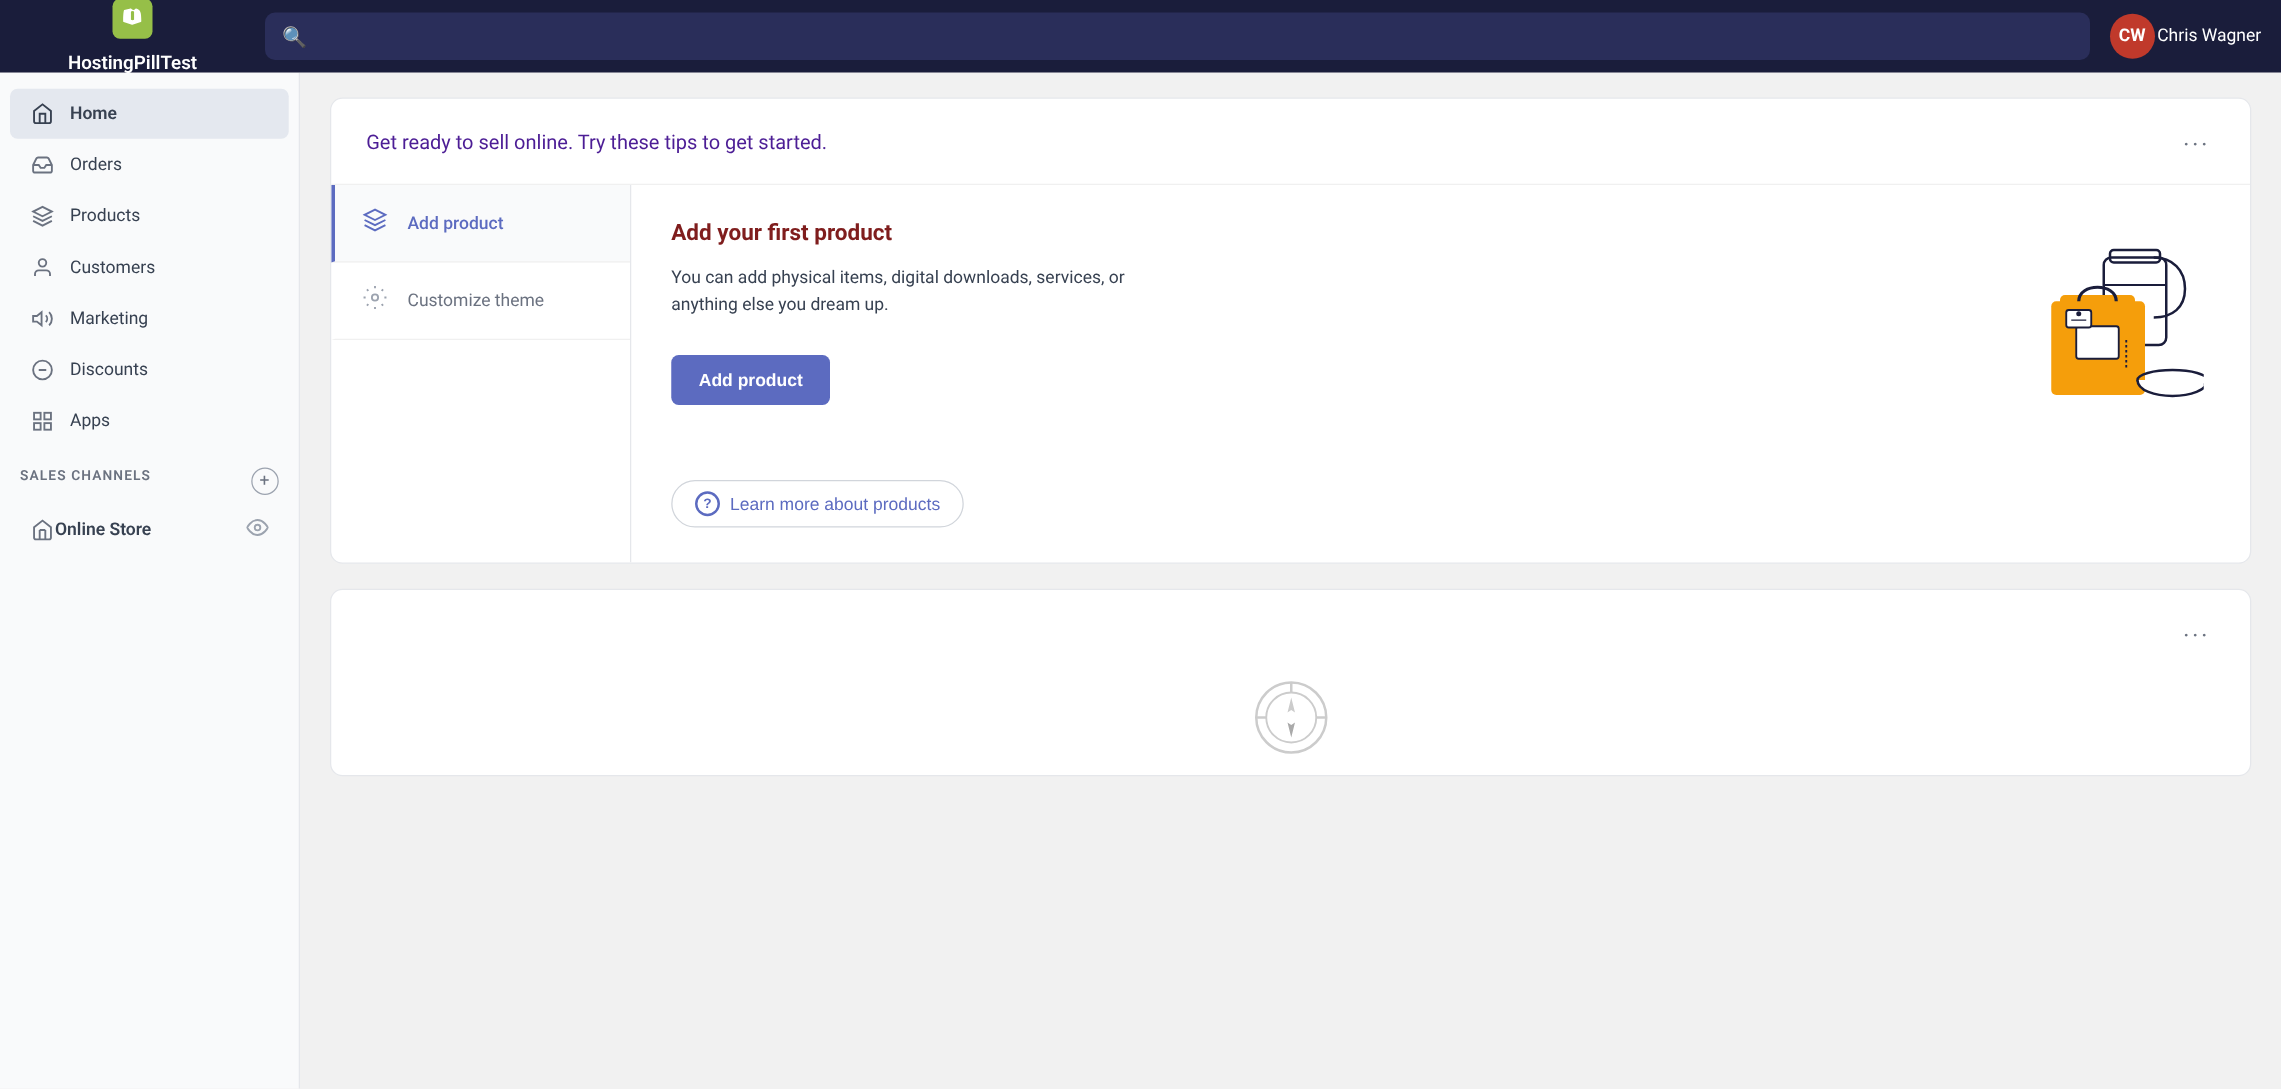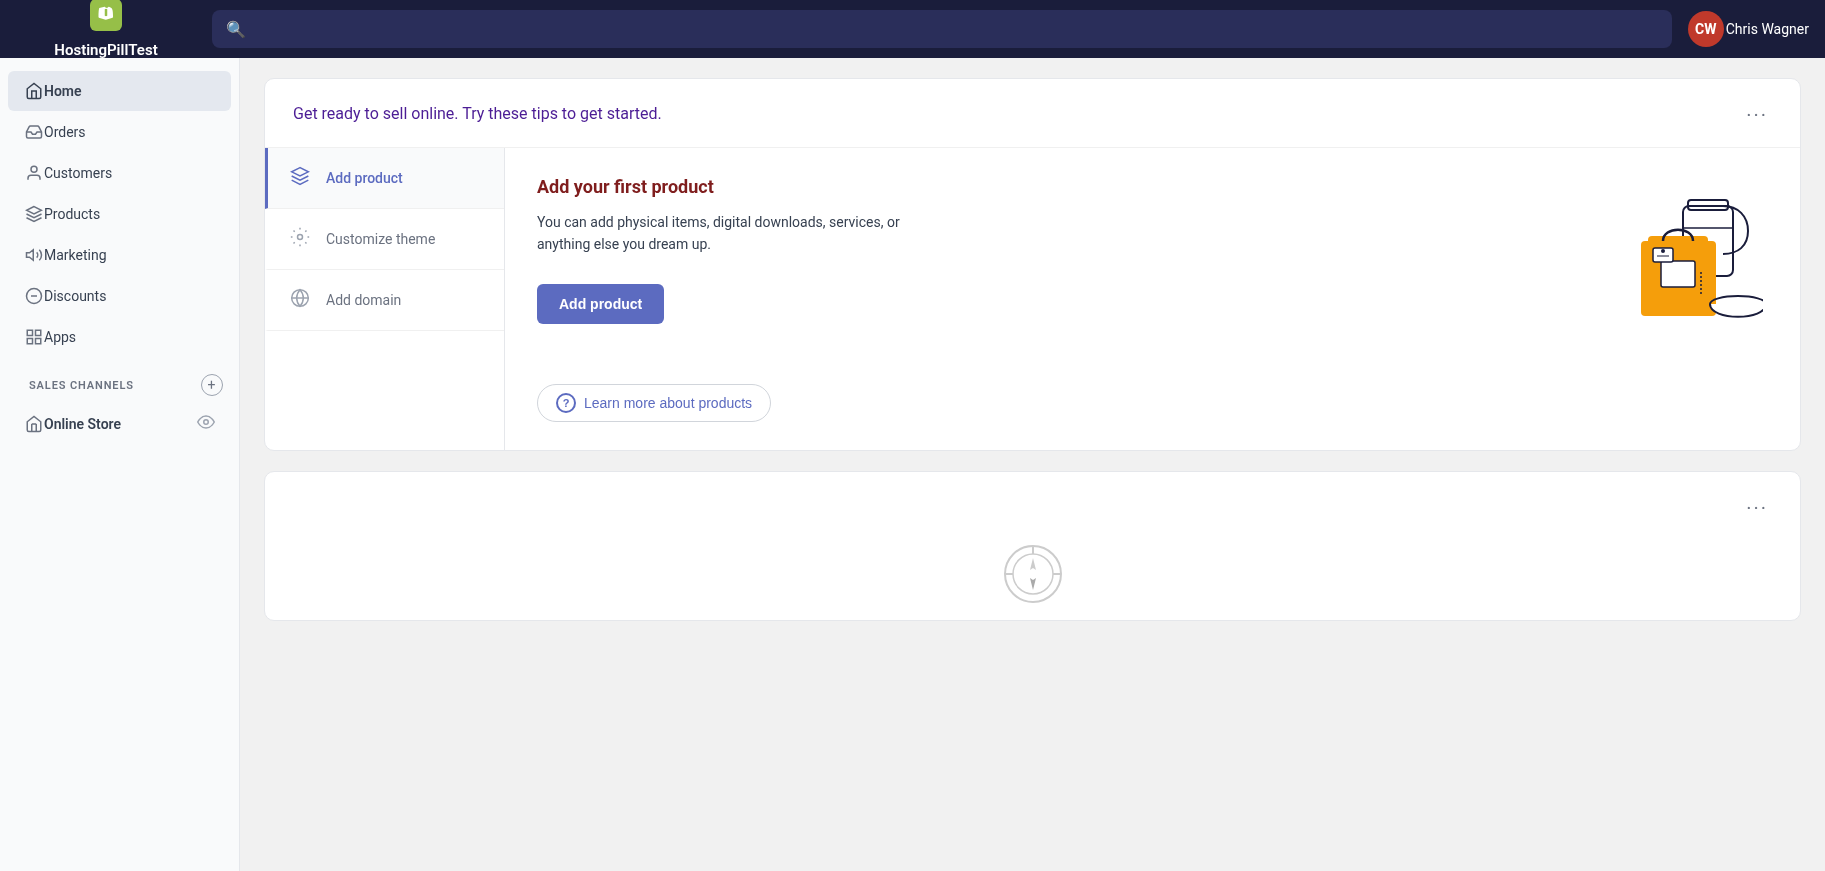--- a/index.html
+++ b/index.html
@@ -92,20 +92,21 @@
       width: 240px;
       background: #f9fafb;
       border-right: 1px solid #e5e7eb;
       overflow-y: auto;
       padding: 12px 0;
       flex-shrink: 0;
     }
     .nav-item {
       display: flex;
       align-items: center;
+      gap: 12px;
       padding: 10px 16px;
       cursor: pointer;
       font-size: 14px;
       color: #374151;
       border-radius: 6px;
       margin: 1px 8px;
       transition: background 0.15s;
     }
     .nav-item.active { background: #e4e8ef; font-weight: 600; }
     .nav-icon {
@@ -114,23 +115,22 @@
       display: flex;
       align-items: center;
       justify-content: center;
       font-size: 16px;
       color: #6b7280;
       flex-shrink: 0;
     }
     .nav-item.active .nav-icon { color: #374151; }
     .section-header {
       display: flex;
-      align-items: center;
       justify-content: space-between;
-      padding: 16px 16px 6px 29px;
+      padding: 16px 16px 6px 16px;
       font-size: 11px;
       font-weight: 600;
       color: #6b7280;
       letter-spacing: 0.08em;
     }
     .section-add-btn {
       width: 22px;
       height: 22px;
       border-radius: 50%;
       border: 1.5px solid #9ca3af;
@@ -358,36 +358,36 @@
           <polyline points="22 12 16 12 14 15 10 15 8 12 2 12"></polyline>
           <path d="M5.45 5.11L2 12v6a2 2 0 0 0 2 2h16a2 2 0 0 0 2-2v-6l-3.45-6.89A2 2 0 0 0 16.76 4H7.24a2 2 0 0 0-1.79 1.11z"></path>
         </svg>
       </span>
       <span>Orders</span>
     </div>
 
     <div class="nav-item">
       <span class="nav-icon">
         <svg width="18" height="18" viewBox="0 0 24 24" fill="none" stroke="currentColor" stroke-width="2">
-          <path d="M20 21v-2a4 4 0 0 0-4-4H8a4 4 0 0 0-4 4v2"></path>
-          <circle cx="12" cy="7" r="4"></circle>
-        </svg>
-      </span>
-      <span>Customers</span>
-    </div>
-
-    <div class="nav-item">
-      <span class="nav-icon">
-        <svg width="18" height="18" viewBox="0 0 24 24" fill="none" stroke="currentColor" stroke-width="2">
           <polygon points="12 2 2 7 12 12 22 7 12 2"></polygon>
           <polyline points="2 17 12 22 22 17"></polyline>
           <polyline points="2 12 12 17 22 12"></polyline>
         </svg>
       </span>
       <span>Products</span>
+    </div>
+
+    <div class="nav-item">
+      <span class="nav-icon">
+        <svg width="18" height="18" viewBox="0 0 24 24" fill="none" stroke="currentColor" stroke-width="2">
+          <path d="M20 21v-2a4 4 0 0 0-4-4H8a4 4 0 0 0-4 4v2"></path>
+          <circle cx="12" cy="7" r="4"></circle>
+        </svg>
+      </span>
+      <span>Customers</span>
     </div>
 
 
     <div class="nav-item">
       <span class="nav-icon">
         <svg width="18" height="18" viewBox="0 0 24 24" fill="none" stroke="currentColor" stroke-width="2">
           <polygon points="11 5 6 9 2 9 2 15 6 15 11 19 11 5"></polygon>
           <path d="M19.07 4.93a10 10 0 0 1 0 14.14M15.54 8.46a5 5 0 0 1 0 7.07"></path>
         </svg>
       </span>
@@ -469,30 +469,20 @@
           <div class="tip-item">
             <span class="tip-icon">
               <svg width="20" height="20" viewBox="0 0 24 24" fill="none" stroke="#9ca3af" stroke-width="1.8">
                 <circle cx="12" cy="12" r="3"></circle>
                 <path d="M12 1v2M12 21v2M4.22 4.22l1.42 1.42M18.36 18.36l1.42 1.42M1 12h2M21 12h2M4.22 19.78l1.42-1.42M18.36 5.64l1.42-1.42"></path>
               </svg>
             </span>
             <span>Customize theme</span>
           </div>
 
-          <div class="tip-item">
-            <span class="tip-icon">
-              <svg width="20" height="20" viewBox="0 0 24 24" fill="none" stroke="#9ca3af" stroke-width="1.8">
-                <circle cx="12" cy="12" r="10"></circle>
-                <line x1="2" y1="12" x2="22" y2="12"></line>
-                <path d="M12 2a15.3 15.3 0 0 1 4 10 15.3 15.3 0 0 1-4 10 15.3 15.3 0 0 1-4-10 15.3 15.3 0 0 1 4-10z"></path>
-              </svg>
-            </span>
-            <span>Add domain</span>
-          </div>
 
         </div>
 
         <div class="tip-detail">
           <div class="tip-detail-content">
             <div class="tip-detail-title">Add your first product</div>
             <div class="tip-detail-desc">You can add physical items, digital downloads, services, or anything else you dream up.</div>
             <button class="add-product-btn">Add product</button>
             <div style="margin-top: 20px;">
               <button class="learn-more-btn">

